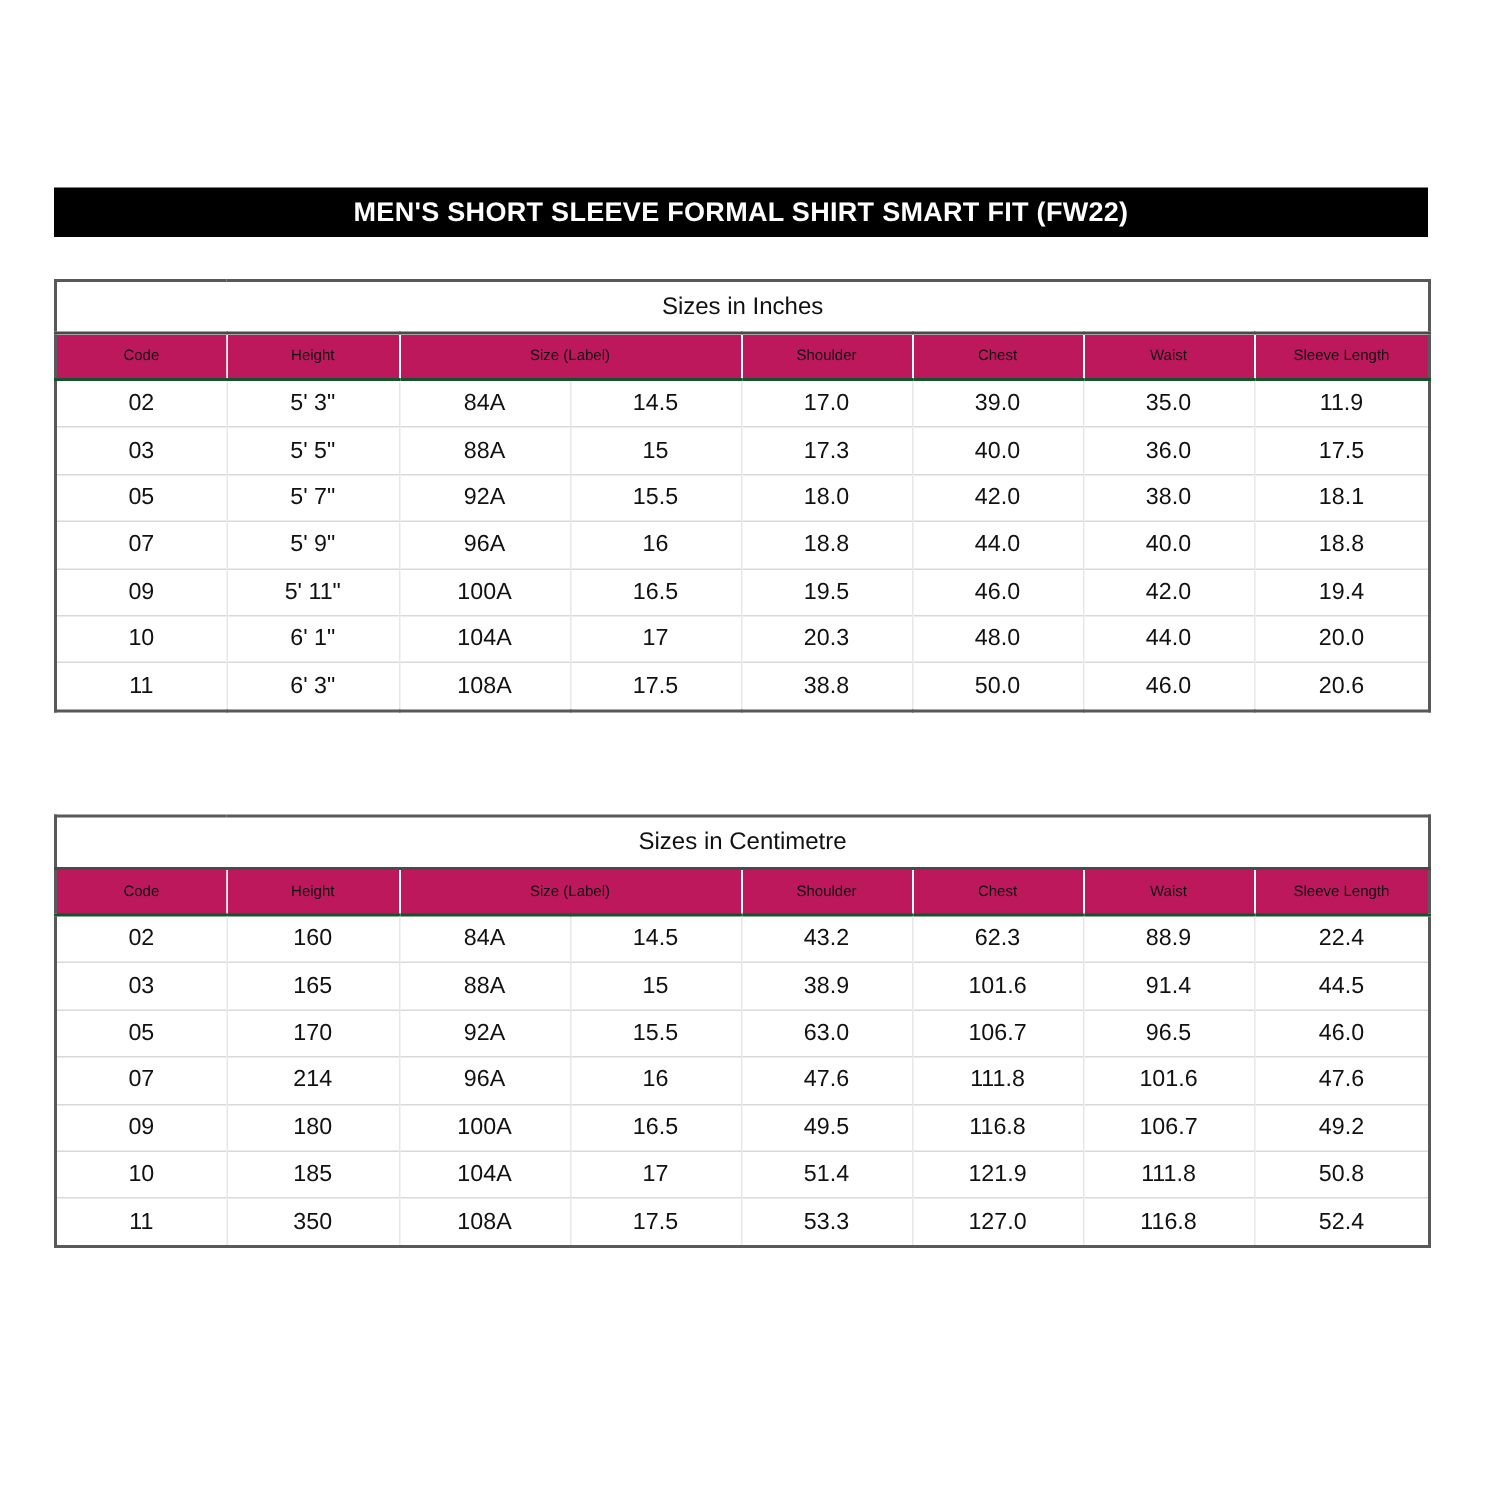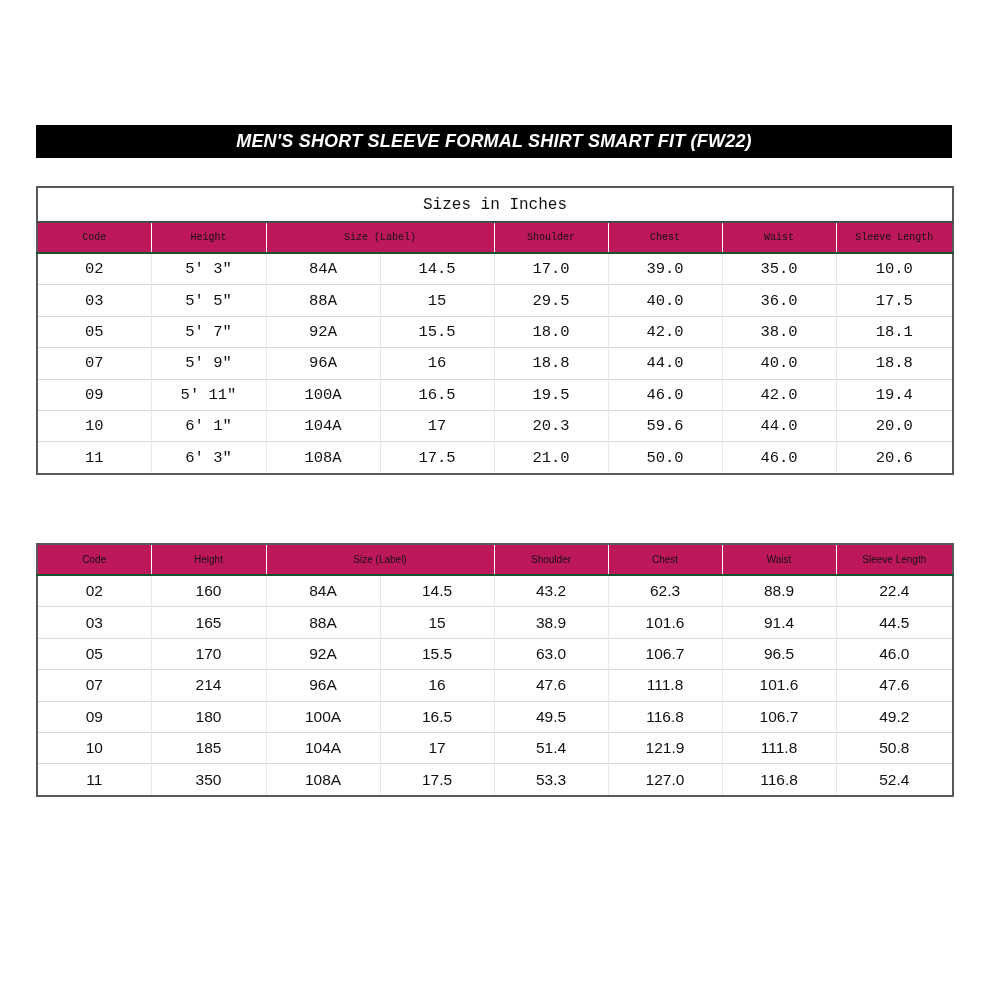--- a/index.html
+++ b/index.html
@@ -26,24 +26,23 @@
     display: flex;
     align-items: center;
     justify-content: center;
   }
   .banner span {
     color: #ffffff;
     font-weight: bold;
     font-size: 18px;
     letter-spacing: 0.2px;
     white-space: nowrap;
-    font-style: italic;
   }
   .tbl-wrap { position: absolute; left: 36px; width: 916px; }
-  .tbl-wrap.inches { top: 186px; font-family: Liberation Mono, monospace; }
+  .tbl-wrap.inches { top: 186px; }
   .tbl-wrap.cm     { top: 543px; }
 
   table.size-table {
     border-collapse: collapse;
     table-layout: fixed;
     width: 916px;
     font-size: 15.5px;
     color: #111111;
     border: 2px solid #595959;
   }
@@ -112,28 +111,28 @@
             <th colspan="1">Sleeve Length</th>
           </tr>
           <tr class="data-row">
             <td>02</td>
             <td>5' 3"</td>
             <td>84A</td>
             <td>14.5</td>
             <td>17.0</td>
             <td>39.0</td>
             <td>35.0</td>
-            <td>10.0</td>
+            <td>11.9</td>
           </tr>
           <tr class="data-row">
             <td>03</td>
             <td>5' 5"</td>
             <td>88A</td>
             <td>15</td>
-            <td>29.5</td>
+            <td>17.3</td>
             <td>40.0</td>
             <td>36.0</td>
             <td>17.5</td>
           </tr>
           <tr class="data-row">
             <td>05</td>
             <td>5' 7"</td>
             <td>92A</td>
             <td>15.5</td>
             <td>18.0</td>
@@ -160,30 +159,30 @@
             <td>46.0</td>
             <td>42.0</td>
             <td>19.4</td>
           </tr>
           <tr class="data-row">
             <td>10</td>
             <td>6' 1"</td>
             <td>104A</td>
             <td>17</td>
             <td>20.3</td>
-            <td>59.6</td>
+            <td>48.0</td>
             <td>44.0</td>
             <td>20.0</td>
           </tr>
           <tr class="data-row">
             <td>11</td>
             <td>6' 3"</td>
             <td>108A</td>
             <td>17.5</td>
-            <td>21.0</td>
+            <td>38.8</td>
             <td>50.0</td>
             <td>46.0</td>
             <td>20.6</td>
           </tr>
         </tbody>
       </table>
   </div>
 
   <div class="tbl-wrap cm">
     <table class="size-table">
@@ -191,20 +190,23 @@
         <col style="width:114px">
           <col style="width:115px">
         <col style="width:114px">
           <col style="width:114px">
         <col style="width:114px">
           <col style="width:114px">
         <col style="width:114px">
           <col style="width:117px">
       </colgroup>
     <tbody>
+          <tr>
+            <td colspan="8" class="caption-cell">Sizes in Centimetre</td>
+          </tr>
           <tr class="head-row">
             <th colspan="1">Code</th>
             <th colspan="1">Height</th>
             <th colspan="2">Size (Label)</th>
             <th colspan="1">Shoulder</th>
             <th colspan="1">Chest</th>
             <th colspan="1">Waist</th>
             <th colspan="1">Sleeve Length</th>
           </tr>
           <tr class="data-row">

